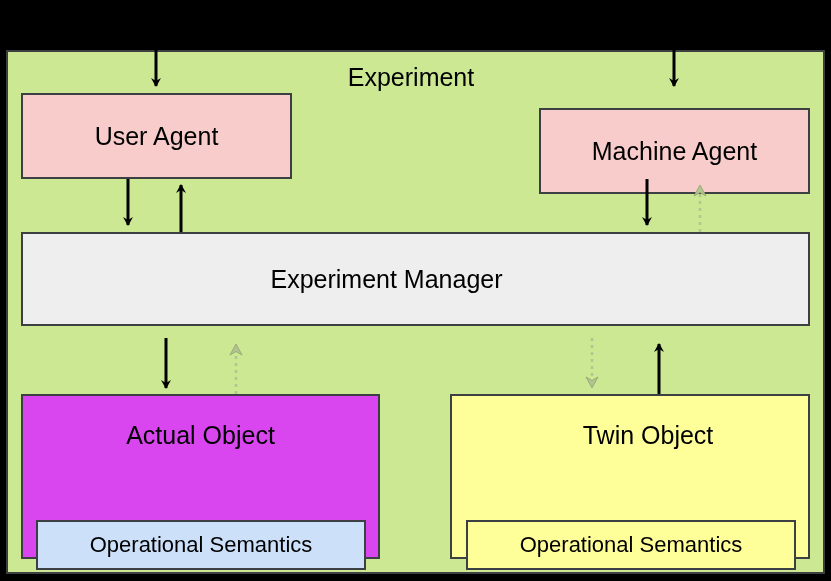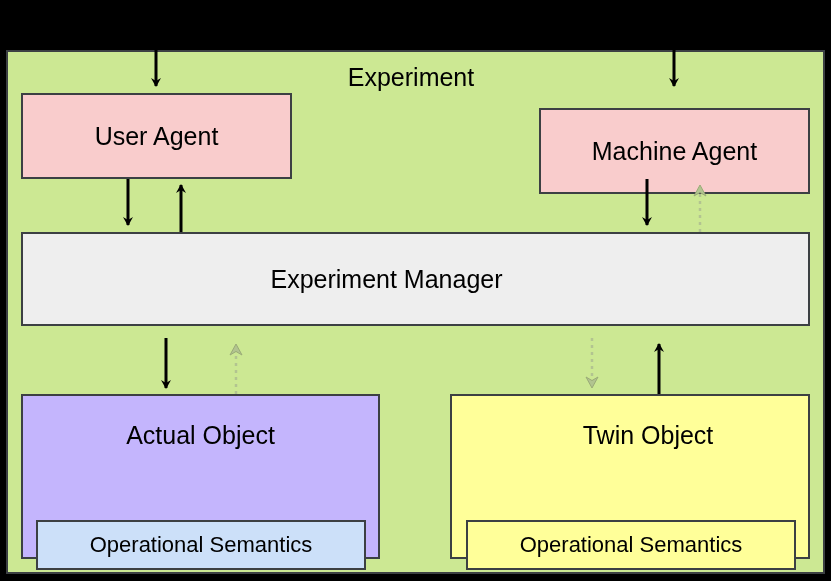--- a/index.html
+++ b/index.html
@@ -116,21 +116,21 @@
     font-size: 23px;
     white-space: nowrap;
   }
 
   
   .actual-object {
     left: 21px;
     top: 394px;
     width: 359px;
     height: 165px;
-    background: #c4b5fd;
+    background: #d946ef;
     justify-content: flex-start;
     padding-top: 24px;
   }
   .twin-object {
     left: 450px;
     top: 394px;
     width: 360px;
     height: 165px;
     background: #ffff99;
     justify-content: flex-start;

